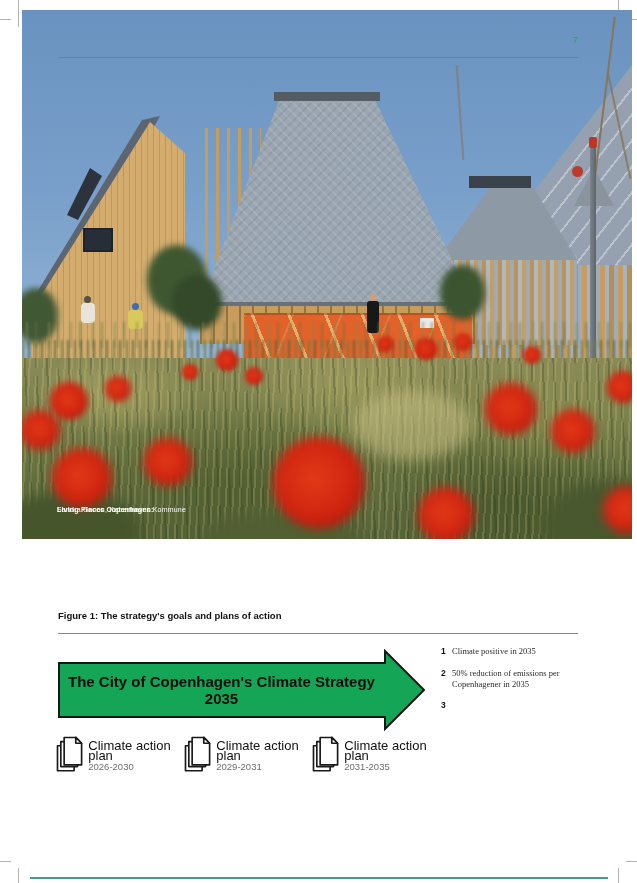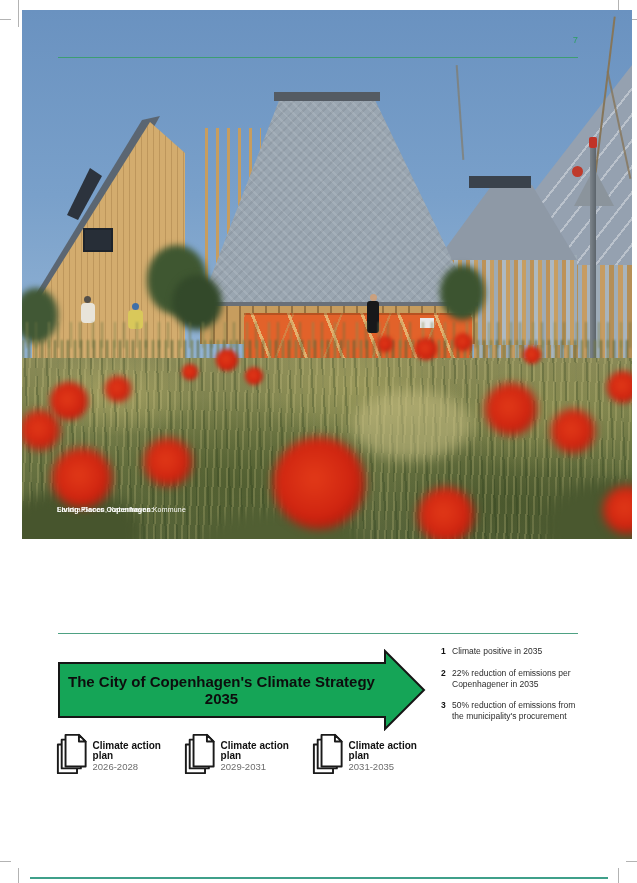--- a/index.html
+++ b/index.html
@@ -87,25 +87,25 @@
   .caption b{font-weight:bold;}
   
   .fig-title{position:absolute;left:58px;top:610px;font-size:9.5px;font-weight:bold;color:#111;}
   .fig-rule{position:absolute;left:58px;top:633px;width:520px;height:1px;background:#4EA183;}
   .arrow-wrap{position:absolute;left:58px;top:649px;width:368px;height:82px;}
   .arrow-label{position:absolute;left:0;top:13px;width:327px;height:55px;display:flex;
     align-items:center;justify-content:center;font-size:15px;font-weight:bold;color:#0d0d0d;text-align:center;}
   .goals{position:absolute;left:441px;top:646px;width:152px;}
   .goal{display:flex;gap:4px;margin-bottom:11px;font-size:8.5px;line-height:10.8px;color:#2b2b2b;}
   .goal .n{font-weight:bold;color:#111;flex:0 0 7px;}
-  .goal .t{width:128px;}
+  .goal .t{width:128px;font-family:Liberation Serif, serif;}
   .plans{position:absolute;left:55px;top:732px;display:flex;}
   .plan{width:128px;display:flex;gap:5px;align-items:flex-start;}
   .plan-txt{padding-top:9px;}
-  .plan-title{font-size:10px;font-weight:bold;color:#111;line-height:10px;}
+  .plan-title{font-size:13px;font-weight:normal;color:#111;line-height:10px;}
   .plan-years{font-size:9.5px;color:#6d6d6d;line-height:12px;}
   .ftr-rule{position:absolute;left:30px;top:877px;width:578px;height:2px;background:#3FA08A;}
 </style>
 </head>
 <body>
 
 <div class="page">
 
   <div class="cm-v" style="left:18px;top:0;height:27px;"></div>
   <div class="cm-h" style="left:0;top:19px;"></div>
@@ -190,57 +190,57 @@
     <div class="poppy" style="left:396px;top:477px;width:56px;height:56px;filter:blur(5px);"></div>
     <div class="poppy" style="left:581px;top:476px;width:48px;height:48px;filter:blur(5px);"></div>
     <div class="poppy" style="left:501px;top:336px;width:18px;height:18px;filter:blur(2px);"></div>
 
     <div class="caption">
       <b>Living Places Copenhagen:</b>
         <span> Sandra Gonon, Københavns Kommune</span>
     </div>
   </div>
 
+  <div class="fig-title">Figure 1: The strategy's goals and plans of action</div>
   <div class="fig-rule"></div>
 
   <div class="arrow-wrap">
     <svg width="368" height="82" viewBox="0 0 368 82">
       <polygon points="1,14 327,14 327,2 366,41 327,80 327,68 1,68" fill="#15A557" stroke="#161616" stroke-width="2" stroke-linejoin="miter"></polygon>
     </svg>
     <div class="arrow-label">The City of Copenhagen's Climate Strategy 2035</div>
   </div>
 
   <div class="goals">
     <div class="goal">
       <span class="n">1</span>
       <span class="t">Climate positive in 2035</span>
     </div>
     <div class="goal">
       <span class="n">2</span>
-      <span class="t">22% reduction of emissions per Copenhagener in 2035</span>
+      <span class="t">50% reduction of emissions per Copenhagener in 2035</span>
     </div>
     <div class="goal">
       <span class="n">3</span>
-      <span class="t">50% reduction of emissions from the municipality's procurement</span>
     </div>
   </div>
 
   <div class="plans">
     <div class="plan">
       <svg width="33" height="45" viewBox="0 0 34 45">
         <g fill="#fff" stroke="#1a1a1a" stroke-width="2" stroke-linejoin="round">
           <path d="M3 12 h20 v30 h-20 z"></path>
             <path d="M7 7 h20 v30 h-20 z"></path>
           <path d="M11 2 h14 l7 7 v26 h-21 z"></path>
             <path d="M25 2 v7 h7 z"></path>
         </g>
       </svg>
       <div class="plan-txt">
         <div class="plan-title">Climate action plan</div>
-        <div class="plan-years">2026-2028</div>
+        <div class="plan-years">2026-2030</div>
       </div>
     </div>
     <div class="plan">
       <svg width="33" height="45" viewBox="0 0 34 45">
         <g fill="#fff" stroke="#1a1a1a" stroke-width="2" stroke-linejoin="round">
           <path d="M3 12 h20 v30 h-20 z"></path>
             <path d="M7 7 h20 v30 h-20 z"></path>
           <path d="M11 2 h14 l7 7 v26 h-21 z"></path>
             <path d="M25 2 v7 h7 z"></path>
         </g>

